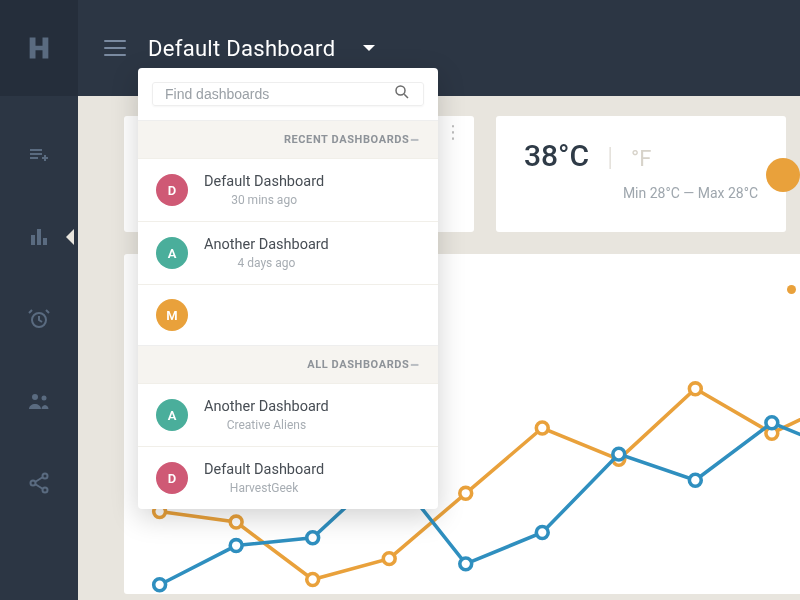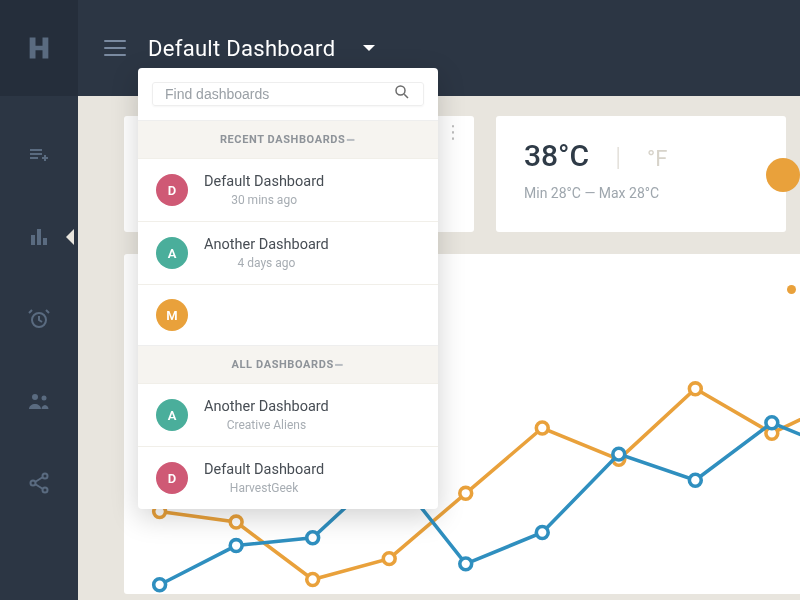--- a/index.html
+++ b/index.html
@@ -29,25 +29,25 @@
   .content { position:relative; flex:1; padding:20px 0 0 46px; }
   .cards-row { display:flex; gap:22px; }
   .card { background:#fff; border-radius:3px; height:116px; position:relative; }
   .card.time { width:350px; }
   .card.temp { width:290px; padding:22px 28px; }
   .card .kebab { position:absolute; top:14px; right:12px; color:#b9b9b9; font-size:18px; line-height:4px; letter-spacing:0; cursor:pointer;}
   .clock-icon { position:absolute; right:40px; top:32px; width:54px; height:54px; border:4px solid #3fae9b; border-radius:50%; }
   .clock-icon::before{content:"";position:absolute;left:50%;top:50%;width:3px;height:16px;background:#3fae9b;transform-origin:bottom;transform:translate(-50%,-100%) rotate(0deg);border-radius:2px;}
   .clock-icon::after{content:"";position:absolute;left:50%;top:50%;width:3px;height:12px;background:#3fae9b;transform-origin:bottom;transform:translate(-50%,-100%) rotate(120deg);border-radius:2px;}
 
-  .temp-main { display:flex; align-items:baseline; gap:26px; }
+  .temp-main { display:flex; align-items:baseline; gap:18px; }
   .temp-c { font-size:30px; color:#2f3b47; font-weight:500;}
   .temp-sep { color:#e0ddd6; font-size:26px; font-weight:300;}
   .temp-f { font-size:22px; color:#d7d3ca; }
-  .temp-sub { margin-top:12px; font-size:14px; color:#9ea6ad;}
+  .temp-sub { margin-top:12px; font-size:14px; color:#9ea6ad;text-align:right;}
   .temp-orange { position:absolute; right:-14px; top:42px; width:34px; height:34px; border-radius:50%; background:#e9a13b;}
 
   
   .chart-card { margin-top:22px; width:760px; height:340px; background:#fff; border-radius:3px; position:relative; overflow:hidden;}
   .legend { position:absolute; top:26px; right:30px; display:flex; align-items:center; gap:10px; font-size:15px; color:#4a4a4a;}
   .legend-dot { width:9px; height:9px; border-radius:50%; background:#e9a13b;}
   .chart-svg { position:absolute; left:0; right:0; bottom:0; top:60px; }
 
   
   .dropdown {
@@ -60,21 +60,21 @@
     content:""; position:absolute; top:-7px; left:234px;
     border:7px solid transparent; border-bottom-color:#fff;
   }
   .dd-search { margin:14px; height:24px; border:1px solid #eee; border-radius:3px; display:flex; align-items:center; padding:0 12px; box-shadow:0 1px 2px rgba(0,0,0,.04);}
   .dd-search input { flex:1; border:none; outline:none; font-size:14px; color:#555; background:transparent;}
   .dd-search input::placeholder{color:#9aa0a6;}
   .dd-search .sicon{ color:#6b6b6b; }
 
   .dd-section-hdr {
     background:#f6f4f0; padding:12px 18px; font-size:11px; font-weight:700;
-    color:#8e9399; letter-spacing:.6px; display:flex; justify-content:center; align-items:center;
+    color:#8e9399; letter-spacing:.6px; display:flex; justify-content:flex-end; align-items:center;
     border-top:1px solid #eee;
   }
   .dd-collapse { color:#b9bdc2; font-size:18px; font-weight:700; line-height:10px; cursor:pointer;}
 
   .dd-item { display:flex; align-items:center; gap:16px; padding:14px 18px; border-top:1px solid #f1efe9; cursor:pointer;}
   .dd-avatar { width:32px; height:32px; border-radius:50%; color:#fff; font-size:13px; font-weight:600; display:flex; align-items:center; justify-content:center; flex-shrink:0;}
   .av-pink{background:#cf5975;} .av-teal{background:#4aae9b;} .av-orange{background:#e9a13b;}
   .dd-item .title{ font-size:14.5px; color:#474d54;}
   .dd-item .sub{ font-size:12px; color:#a7adb3; margin-top:3px;text-align:center;}
 </style>

